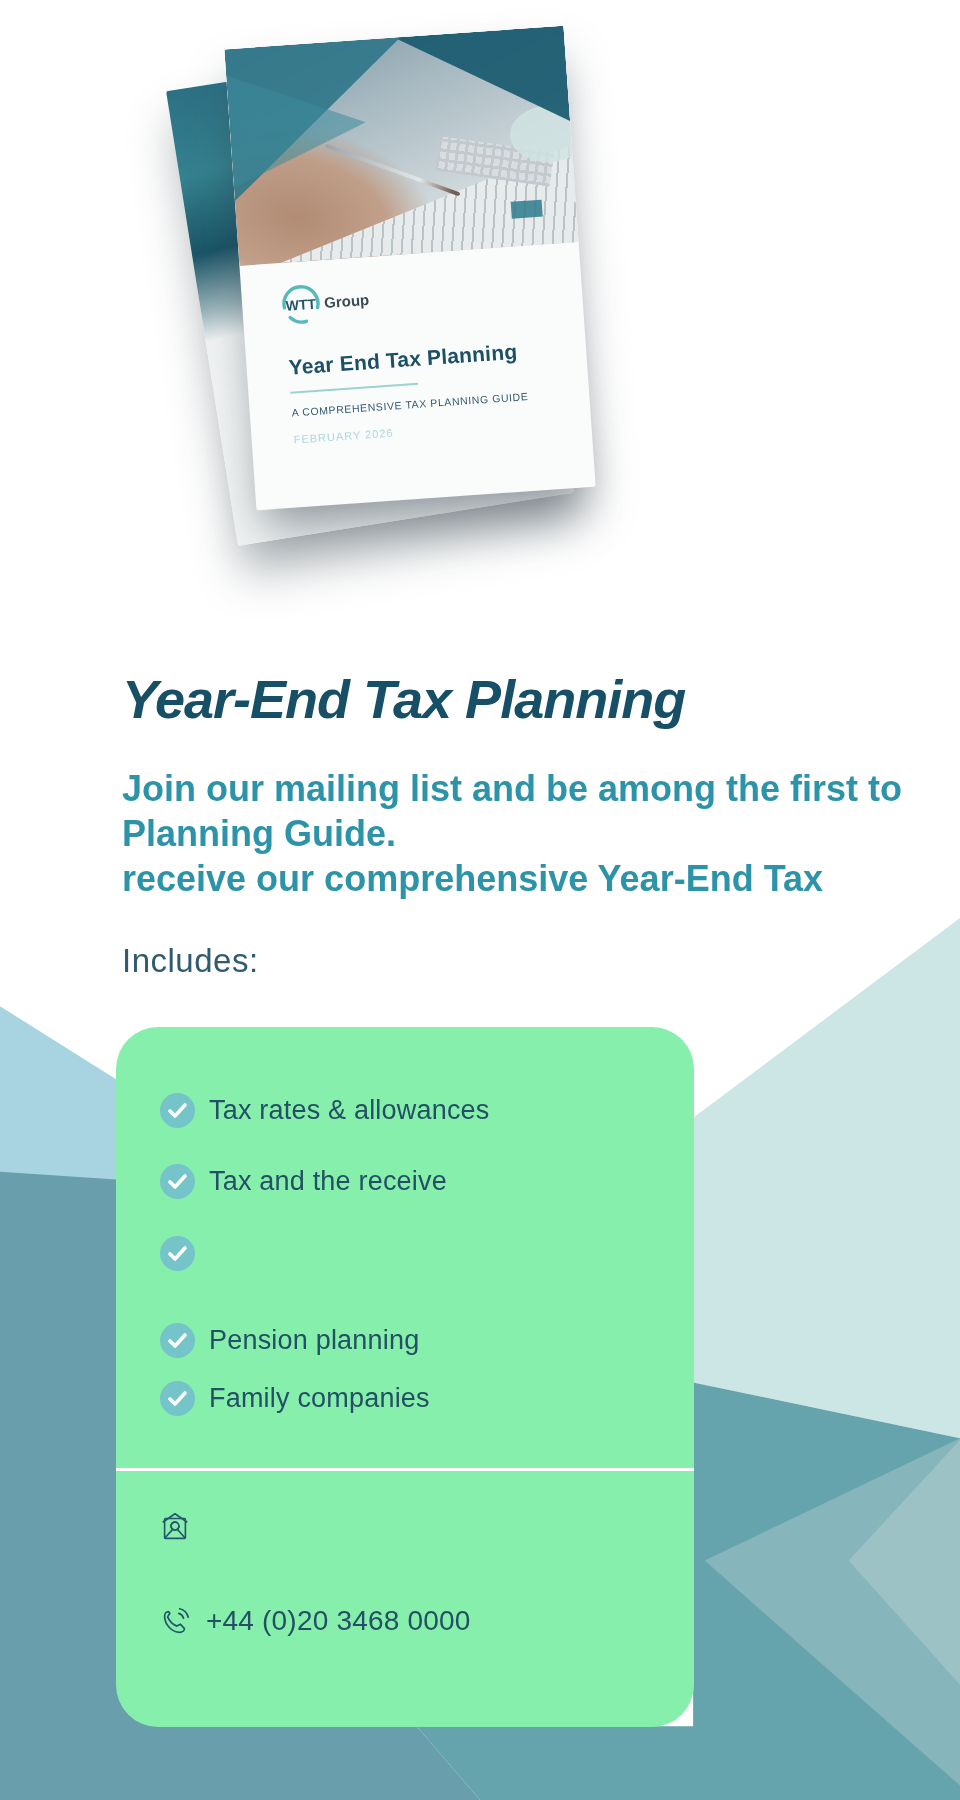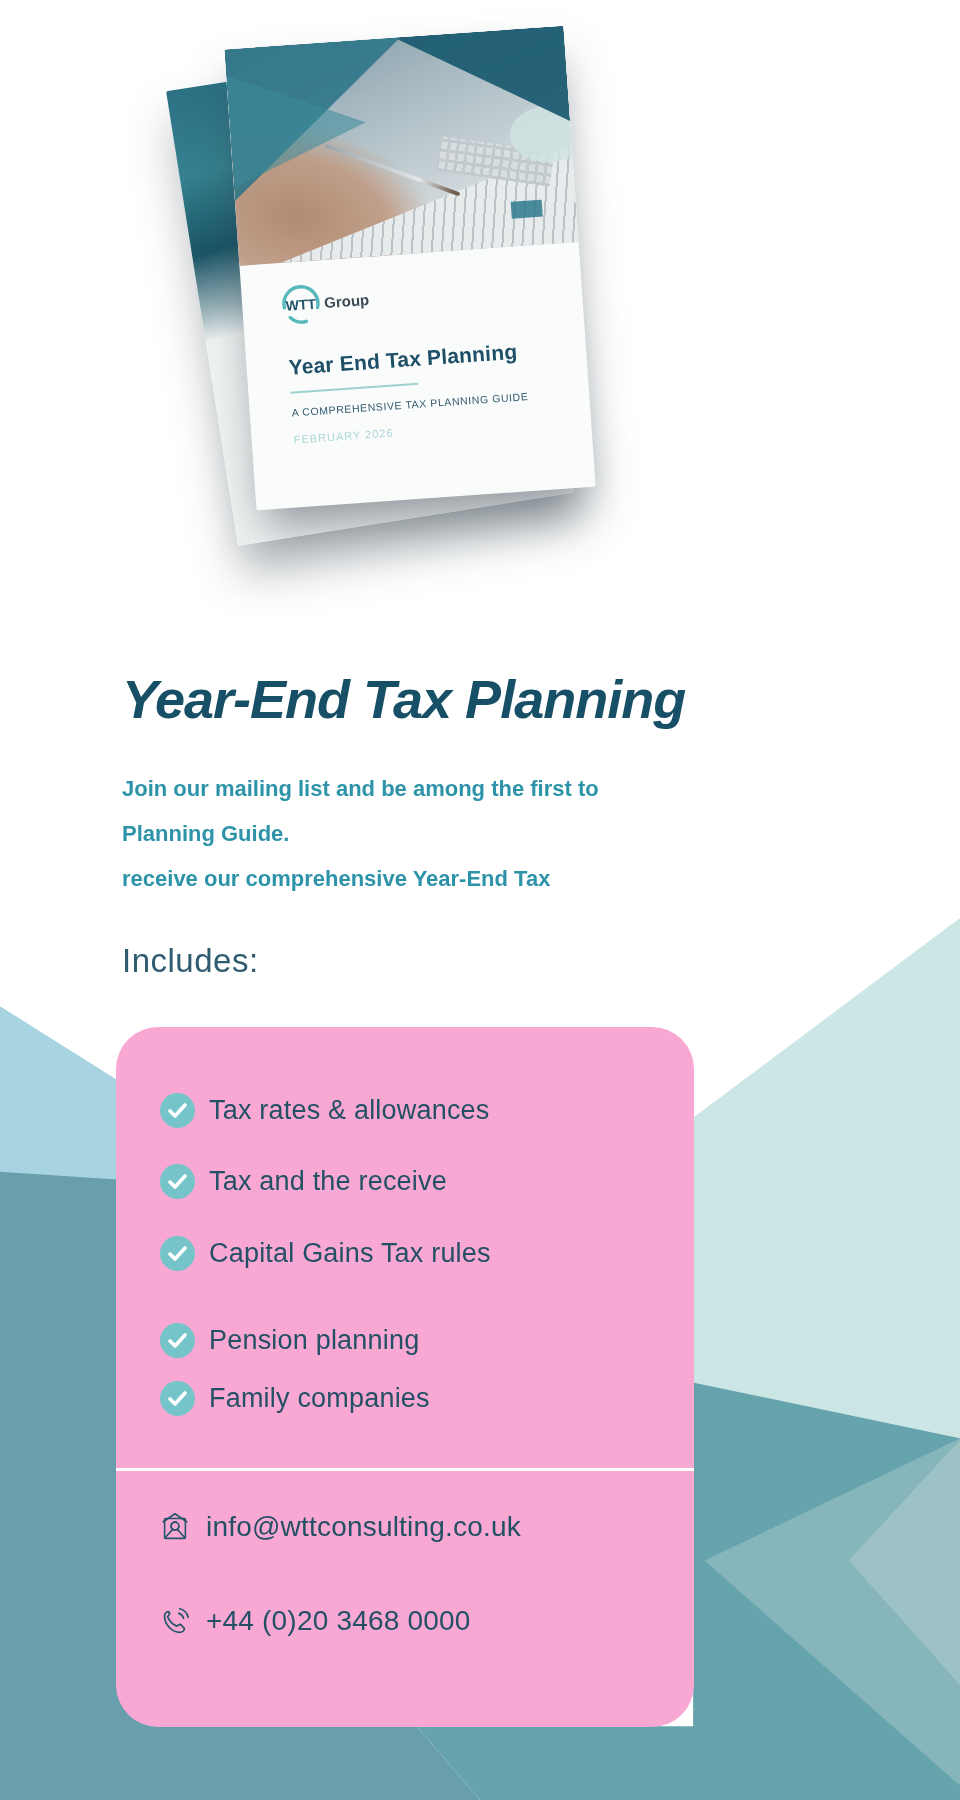--- a/index.html
+++ b/index.html
@@ -59,27 +59,27 @@
   .cover-title{position:absolute;left:42px;top:93px;font-size:21px;font-weight:700;color:#1d4f66;letter-spacing:.2px;}
   .cover-line{position:absolute;left:42px;top:129px;width:128px;height:2px;background:#9ed2cf;}
   .cover-sub{position:absolute;left:42px;top:144px;font-size:10.5px;font-weight:500;letter-spacing:.6px;color:#315a6e;}
   .cover-date{position:absolute;left:42px;top:171px;font-size:11px;font-weight:500;letter-spacing:1px;color:#abd7da;}
 
   
   .main-title{
     position:absolute;left:122px;top:668px;margin:0;
     font-size:54px;font-weight:800;letter-spacing:-1px;color:#174f67;font-style:italic;
   }
-  .subtitle{position:absolute;left:122px;top:766px;font-size:22px;font-weight:700;color:#2d93a9;line-height:45px;}
+  .subtitle{position:absolute;left:122px;top:766px;font-size:36px;font-weight:700;color:#2d93a9;line-height:45px;}
   .includes{position:absolute;left:122px;top:942px;font-size:33px;font-weight:400;color:#2e5b70;letter-spacing:.5px;}
 
   
   .card{
     position:absolute;left:116px;top:1027px;width:578px;height:700px;
-    background:#f9a8d4;border-radius:42px;
+    background:#86efac;border-radius:42px;
   }
   .row{position:absolute;left:0;right:0;height:40px;display:flex;align-items:center;}
   .row .txt{font-size:27px;color:#235064;letter-spacing:.2px;}
   .check-row .icon{position:absolute;left:44px;width:35px;height:35px;}
   .check-row .txt{position:absolute;left:93px;}
   .check-circle{width:35px;height:35px;border-radius:50%;background:#74c4c9;display:flex;align-items:center;justify-content:center;}
   .divider{position:absolute;left:0;right:0;top:441px;height:3px;background:#ffffff;}
   .contact-row .icon{position:absolute;left:42px;width:34px;height:34px;}
   .contact-row .txt{position:absolute;left:90px;font-size:28px;}
   svg{display:block;}
@@ -161,21 +161,20 @@
     </div>
 
     <div class="row check-row" style="top:206px">
       <span class="icon">
         <span class="check-circle">
             <svg width="19" height="15" viewBox="0 0 19 15">
               <polyline points="2,8 7,13 17,2" fill="none" stroke="#ffffff" stroke-width="3.6" stroke-linecap="round" stroke-linejoin="round"></polyline>
             </svg>
           </span>
       </span>
-      <span class="txt">Capital Gains Tax rules</span>
     </div>
 
     <div class="row check-row" style="top:293px">
       <span class="icon">
         <span class="check-circle">
             <svg width="19" height="15" viewBox="0 0 19 15">
               <polyline points="2,8 7,13 17,2" fill="none" stroke="#ffffff" stroke-width="3.6" stroke-linecap="round" stroke-linejoin="round"></polyline>
             </svg>
           </span>
       </span>
@@ -198,21 +197,20 @@
     <div class="row contact-row" style="top:480px">
       <span class="icon">
         <svg width="34" height="34" viewBox="0 0 36 36" fill="none" stroke="#24566b" stroke-width="1.7" stroke-linejoin="round">
           <path d="M5 13 L18 4 L31 13"></path>
           <rect x="7" y="9" width="22" height="21" rx="1"></rect>
           <path d="M7 30 L16 20 M29 30 L20 20"></path>
           <circle cx="18" cy="17" r="4.2"></circle>
           <path d="M22.2 17 a4.2 4.2 0 1 1 -2 -3.6"></path>
         </svg>
       </span>
-      <span class="txt">info@wttconsulting.co.uk</span>
     </div>
 
     <div class="row contact-row" style="top:574px">
       <span class="icon">
         <svg width="34" height="34" viewBox="0 0 36 36" fill="none" stroke="#24566b" stroke-width="1.8" stroke-linecap="round" stroke-linejoin="round">
           <path d="M11 8 C9 8 7 10 7 13 c0 9 8 17 16 17 c3 0 5 -2 5 -4 l-4.2 -4.6 -4 2 c-4.5 -2 -7.8 -5.4 -9.6 -9.8 l2.3 -3.8 z"></path>
           <path d="M22 10 a7 7 0 0 1 5 5"></path>
           <path d="M23 5 a12 12 0 0 1 9 9"></path>
         </svg>
       </span>

